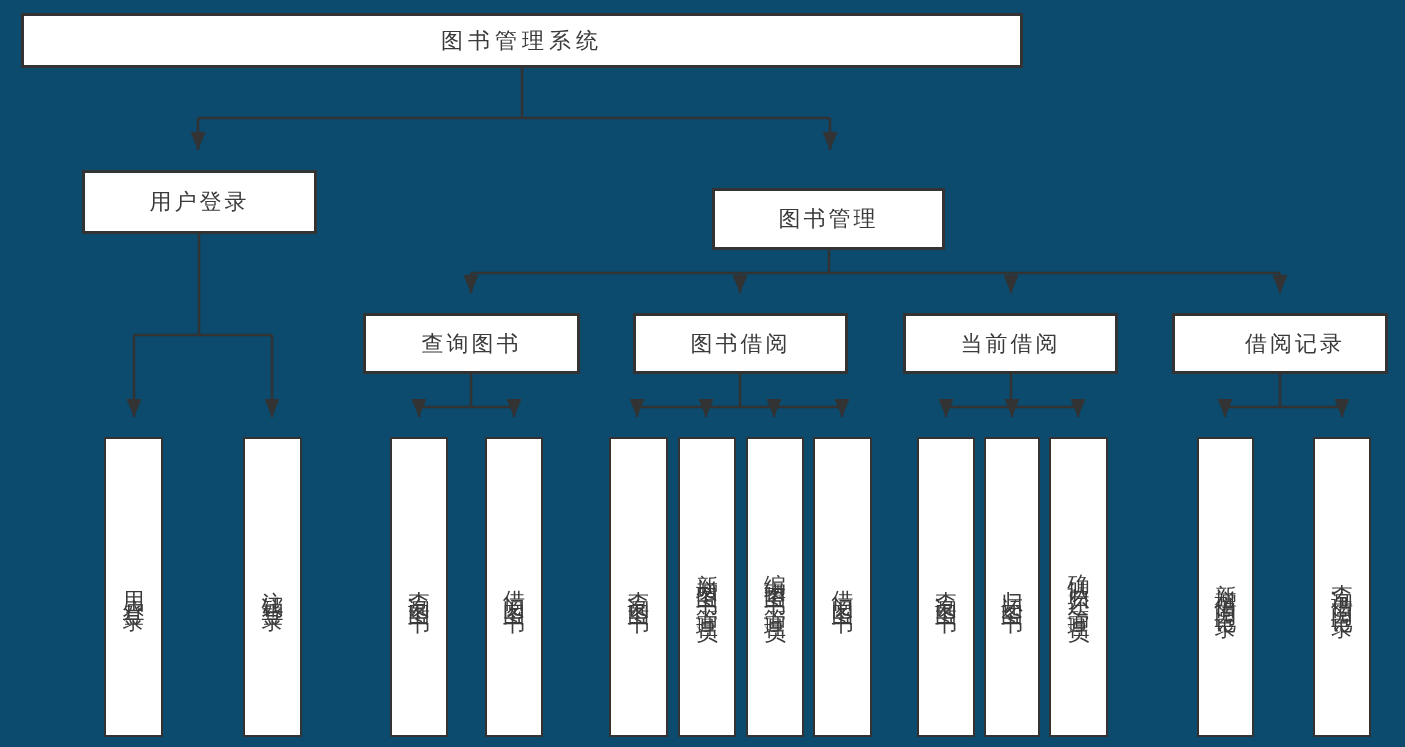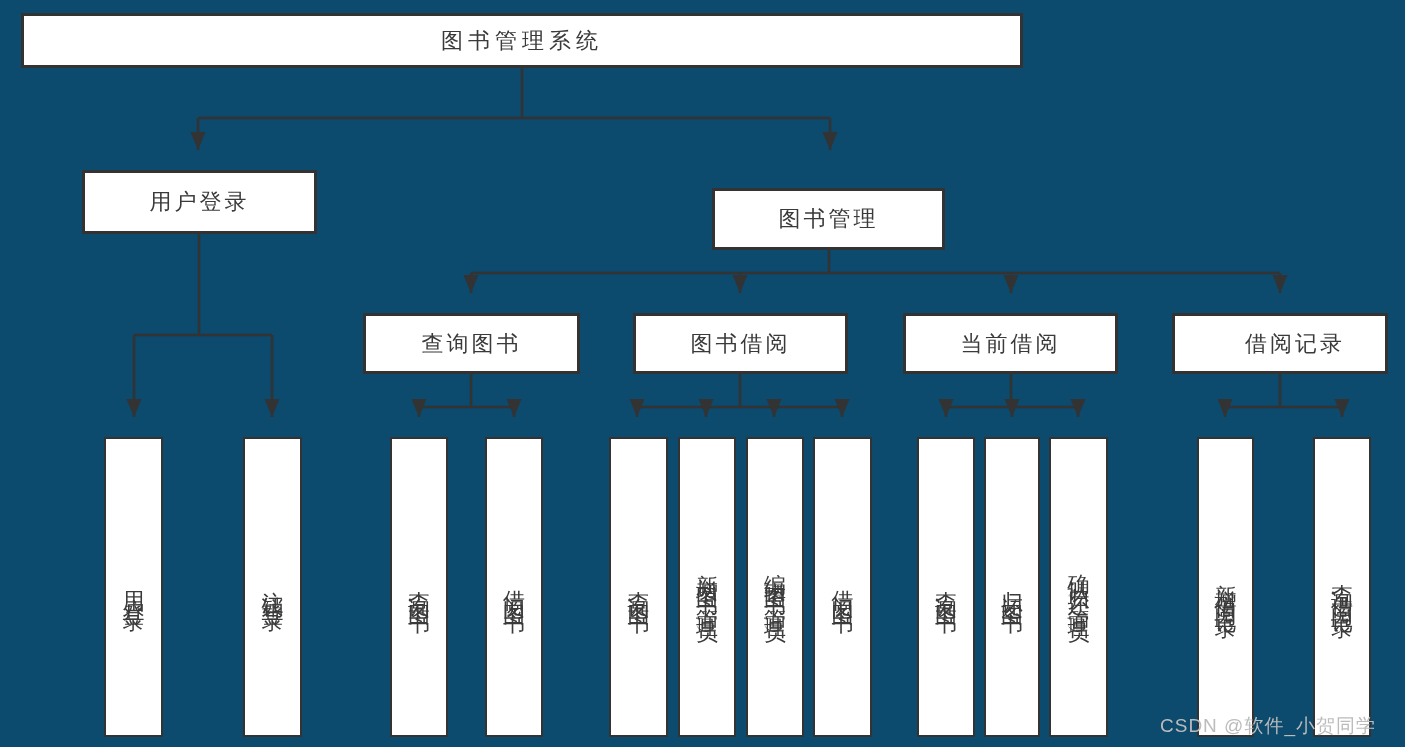--- a/index.html
+++ b/index.html
@@ -153,15 +153,14 @@
     <span class="vtext">确认归还（管理员）</span>
   </div>
 
   <div class="vbox" style="left:1197px;top:437px;width:57px;height:300px;">
     <span class="vtext">新增借阅记录</span>
   </div>
   <div class="vbox" style="left:1313px;top:437px;width:58px;height:300px;">
     <span class="vtext">查询借阅记录</span>
   </div>
 
-  <div class="watermark">CSDN @软件_小贺同学</div>
 
 </div>
 
 </body></html>

